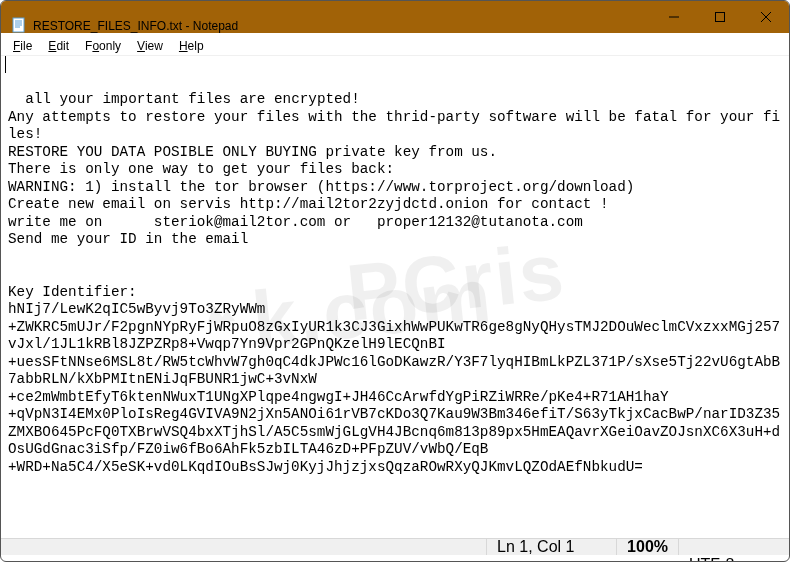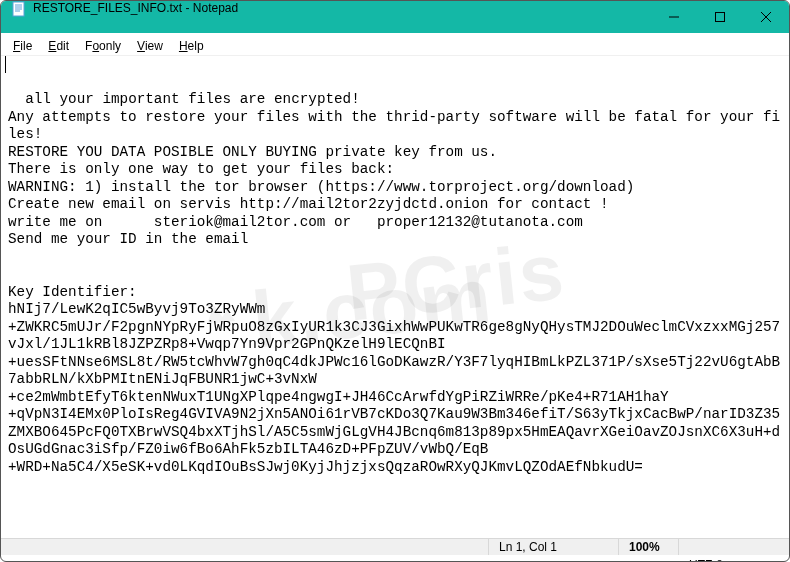--- a/index.html
+++ b/index.html
@@ -1,33 +1,33 @@
 <!DOCTYPE html>
 <html><head>
 <meta charset="utf-8">
 <style>
   * { box-sizing: border-box; margin: 0; padding: 0; }
   body { font-family: "Segoe UI", Tahoma, sans-serif; background: #fff; width: 790px; height: 562px; overflow: hidden; border: 1px solid #555; border-radius: 6px; }
   
-  .titlebar { height: 32px; display: flex; align-items: flex-start; background: #14b8a6; }
+  .titlebar { height: 32px; display: flex; align-items: flex-end; background: #a16207; }
   .titlebar-icon { width: 16px; height: 16px; margin: 0 6px 0 10px; display: inline-flex; }
   .titlebar-title { font-size: 12px; color: #000; flex: 0 1 auto; }
   .titlebar-spacer { flex: 1; }
   .winbtn { width: 46px; height: 32px; display: flex; align-items: center; justify-content: center; color: #000; font-size: 10px; }
   
   .menubar { height: 22px; display: flex; align-items: flex-end; padding: 0 4px; background: #fff; font-size: 12px; }
   .menuitem { padding: 2px 8px; cursor: default; }
   .menuitem .ul { text-decoration: underline; }
   
   .ruler-line { height: 1px; background: #f0f0f0; }
   
   .editor { font-family: Consolas, "Courier New", monospace; font-size: 14.3px; line-height: 17.5px; padding: 0 7px; height: 482px; overflow: hidden; white-space: pre-wrap; word-break: break-all; color: #000; position: relative; }
   .editor .caret { border-left: 1px solid #000; position: absolute; height: 17px; left: 4px; top: 0; }
   
-  .statusbar { height: 17px; display: flex; align-items: center; background: #f0f0f0; border-top: 1px solid #d8d8d8; font-size: 12px; color: #000; }
+  .statusbar { height: 17px; display: flex; align-items: center; background: #f0f0f0; border-top: 1px solid #d8d8d8; font-size: 16px; color: #000; }
   .status-grip { width: 14px; padding-left: 2px; color: #888; }
   .status-spacer { flex: 1; border-right: 1px solid #d8d8d8; height: 100%; }
   .status-cell { padding: 0 10px; border-right: 1px solid #d8d8d8; height: 100%; display: flex; align-items: center; min-width: 70px; }
   .status-cell.pos { min-width: 130px; }
   .status-cell.crlf { min-width: 130px; }
   .status-cell.enc { min-width: 110px; border-right: none; margin-top: 36px; }
   .status-cell.zoom { min-width: 60px; font-weight: bold; }
   
   .watermark { position: absolute; top: 50%; left: 50%; transform: translate(-50%, -50%) rotate(-6deg); font-size: 80px; color: rgba(0,0,0,0.06); font-weight: 600; font-family: Arial, sans-serif; pointer-events: none; letter-spacing: 2px; display: flex; align-items: center; gap: 10px; }
   .watermark svg { opacity: 0.9; }

